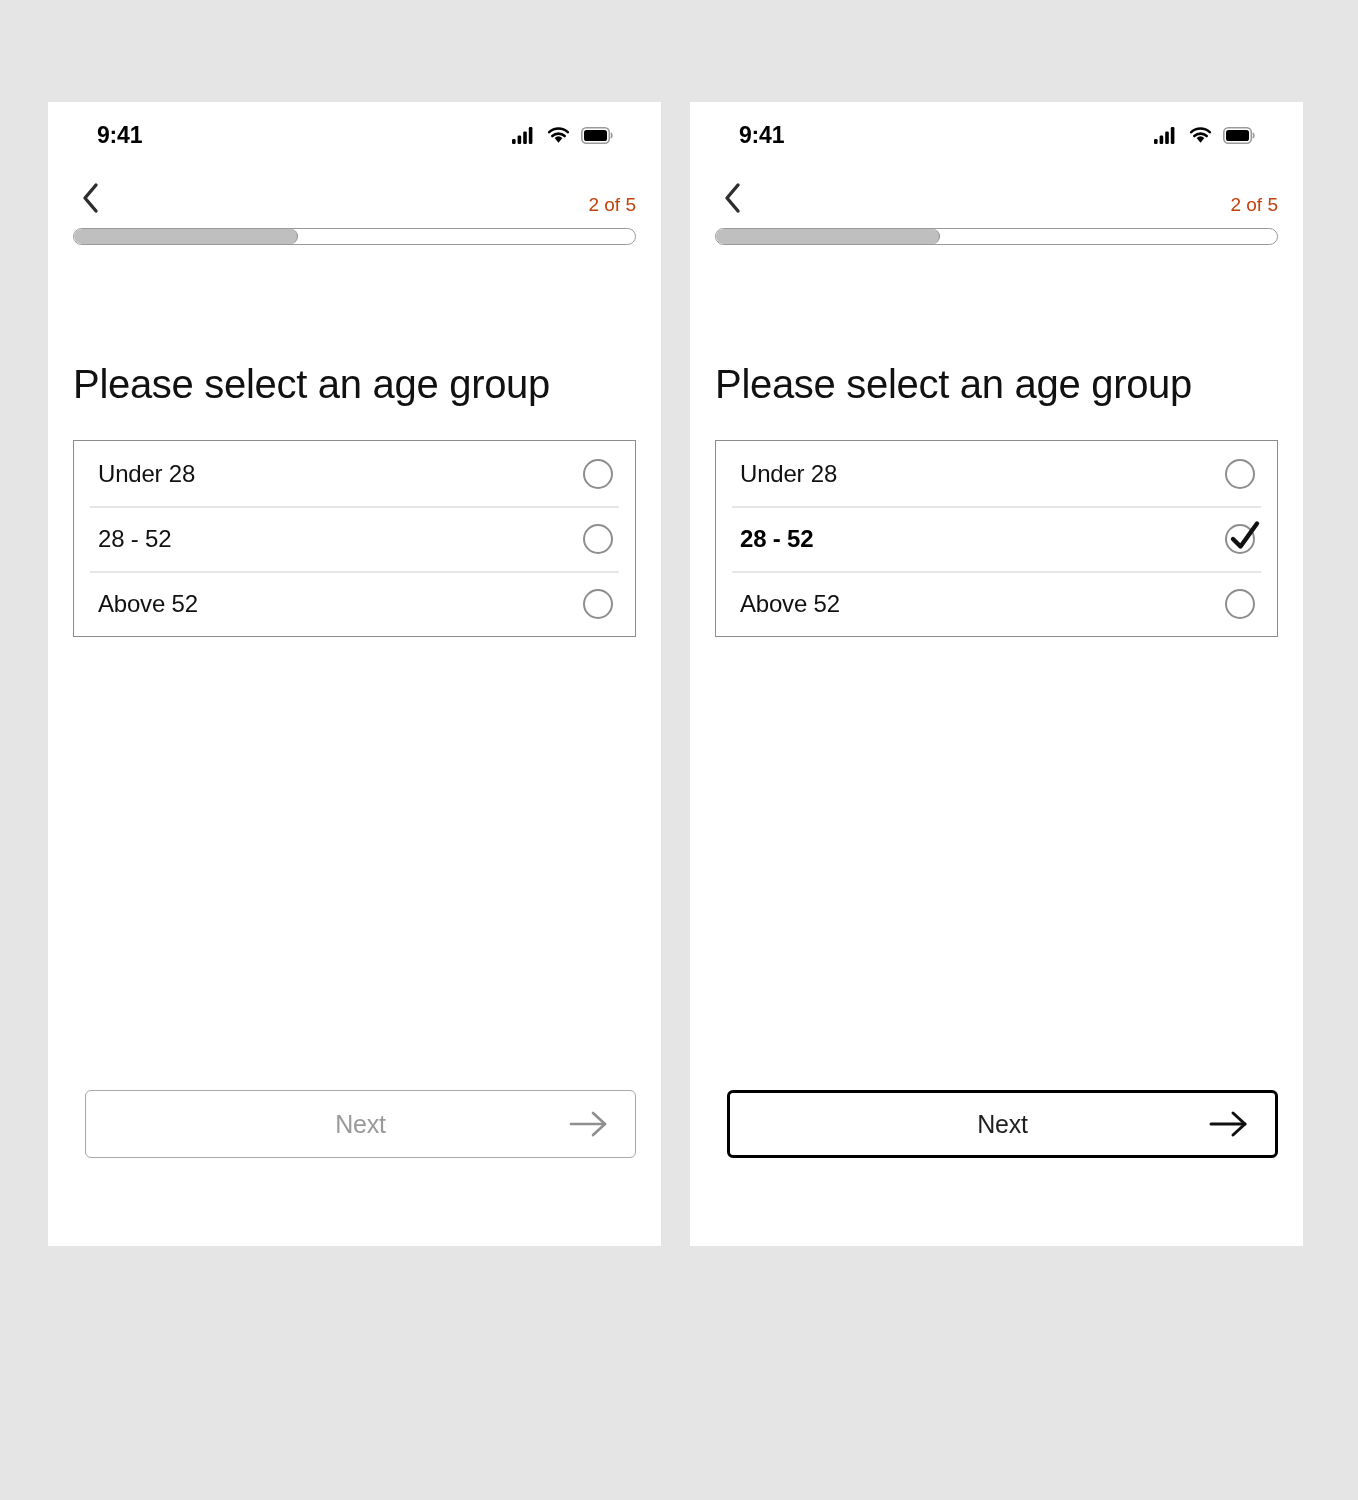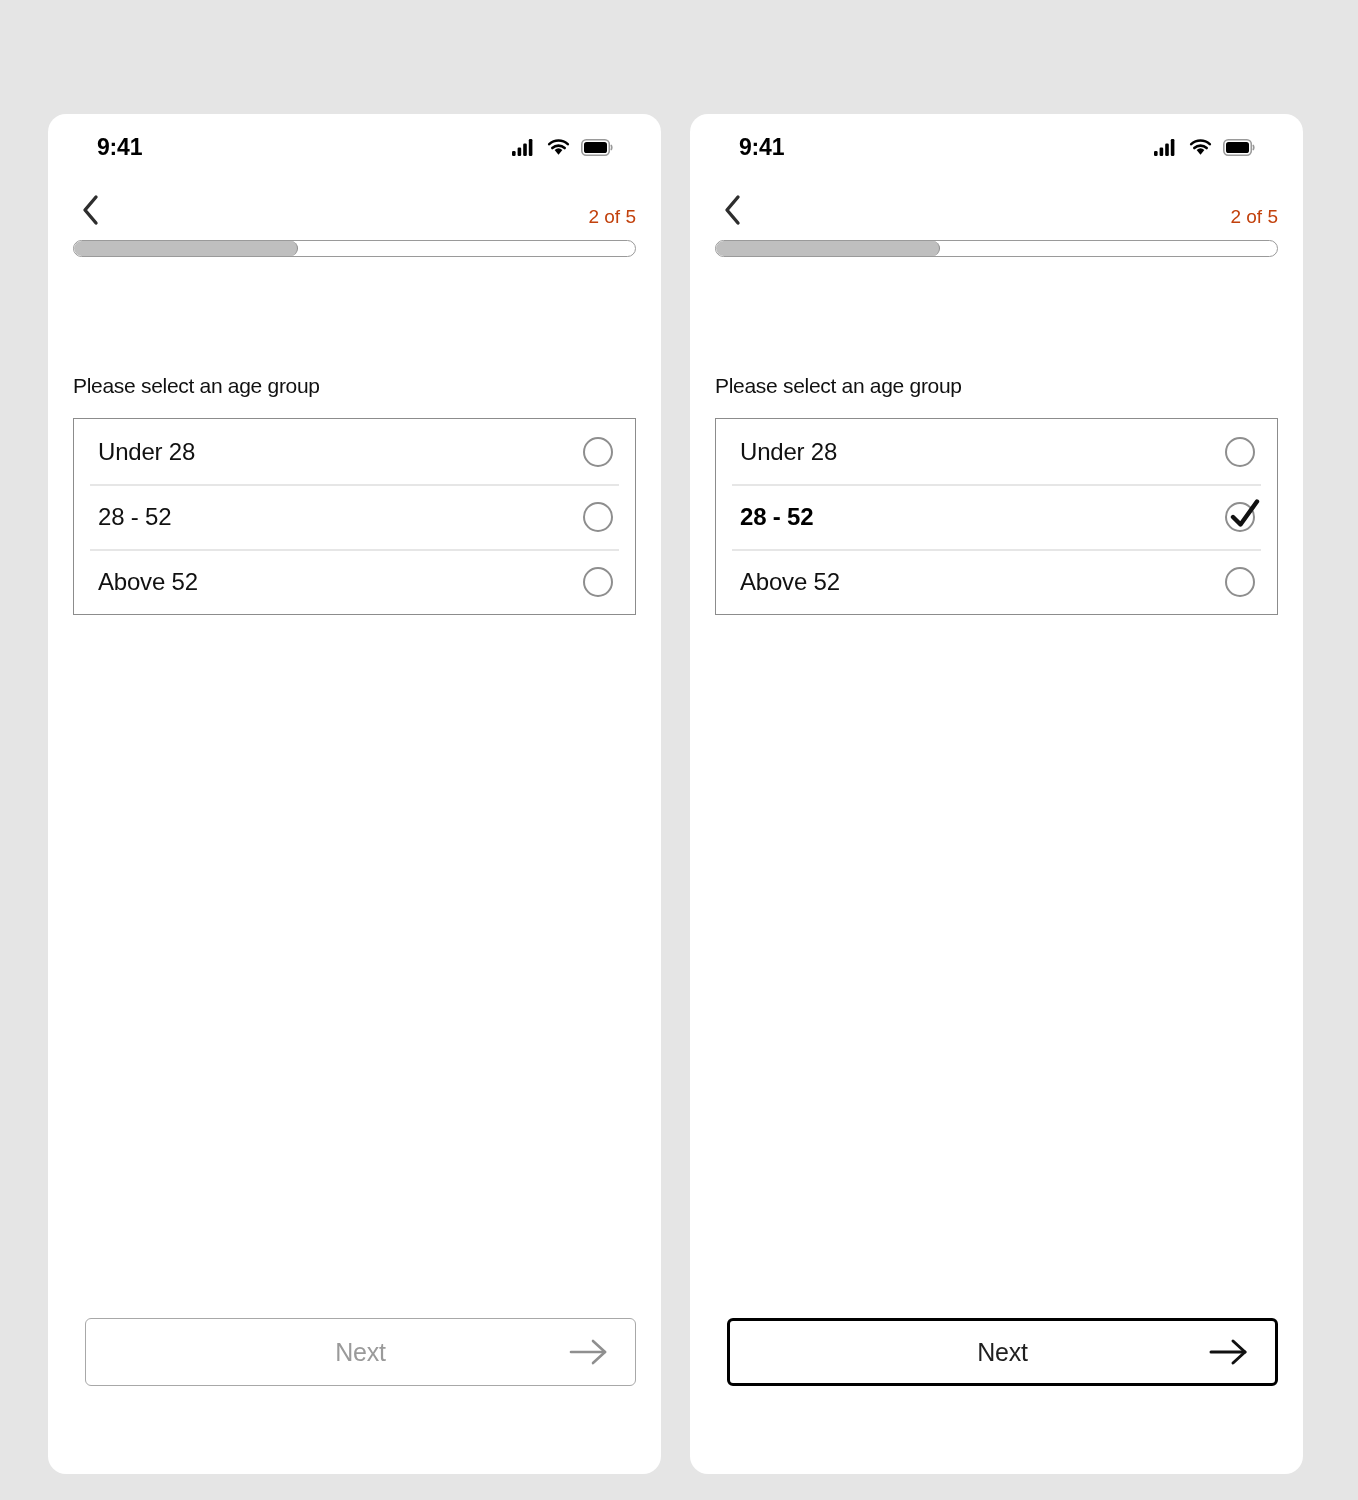--- a/index.html
+++ b/index.html
@@ -10,27 +10,26 @@
     overflow:hidden;
   }
   .stage {
     position:relative;
     width:1358px; height:1500px;
   }
 
   
   .phone {
     position:absolute;
-    top:114px;
+    top:102px;
     width:613px;
-    height:1360px;
+    height:1144px;
     background:#ffffff;
     display:flex;
     flex-direction:column;
-    border-radius:18px;
   }
   .phone.left  { left:48px;  }
   .phone.right { left:690px; }
 
   
   .statusbar {
     height:66px;
     display:flex;
     align-items:center;
     justify-content:space-between;
@@ -88,25 +87,25 @@
 
   
   .content {
     flex:1 1 auto;
     display:flex;
     flex-direction:column;
     padding:0 25px;
     min-height:0;
   }
   .question {
-    font-size:21px;
+    font-size:40px;
     color:#111111;
     font-weight:400;
     margin-top:117px;
-    margin-bottom:20px;
+    margin-bottom:33px;
     letter-spacing:-0.3px;
     white-space:nowrap;
   }
 
   
   .options {
     border:1px solid #8c8c8c;
     background:#fff;
   }
   .option {

